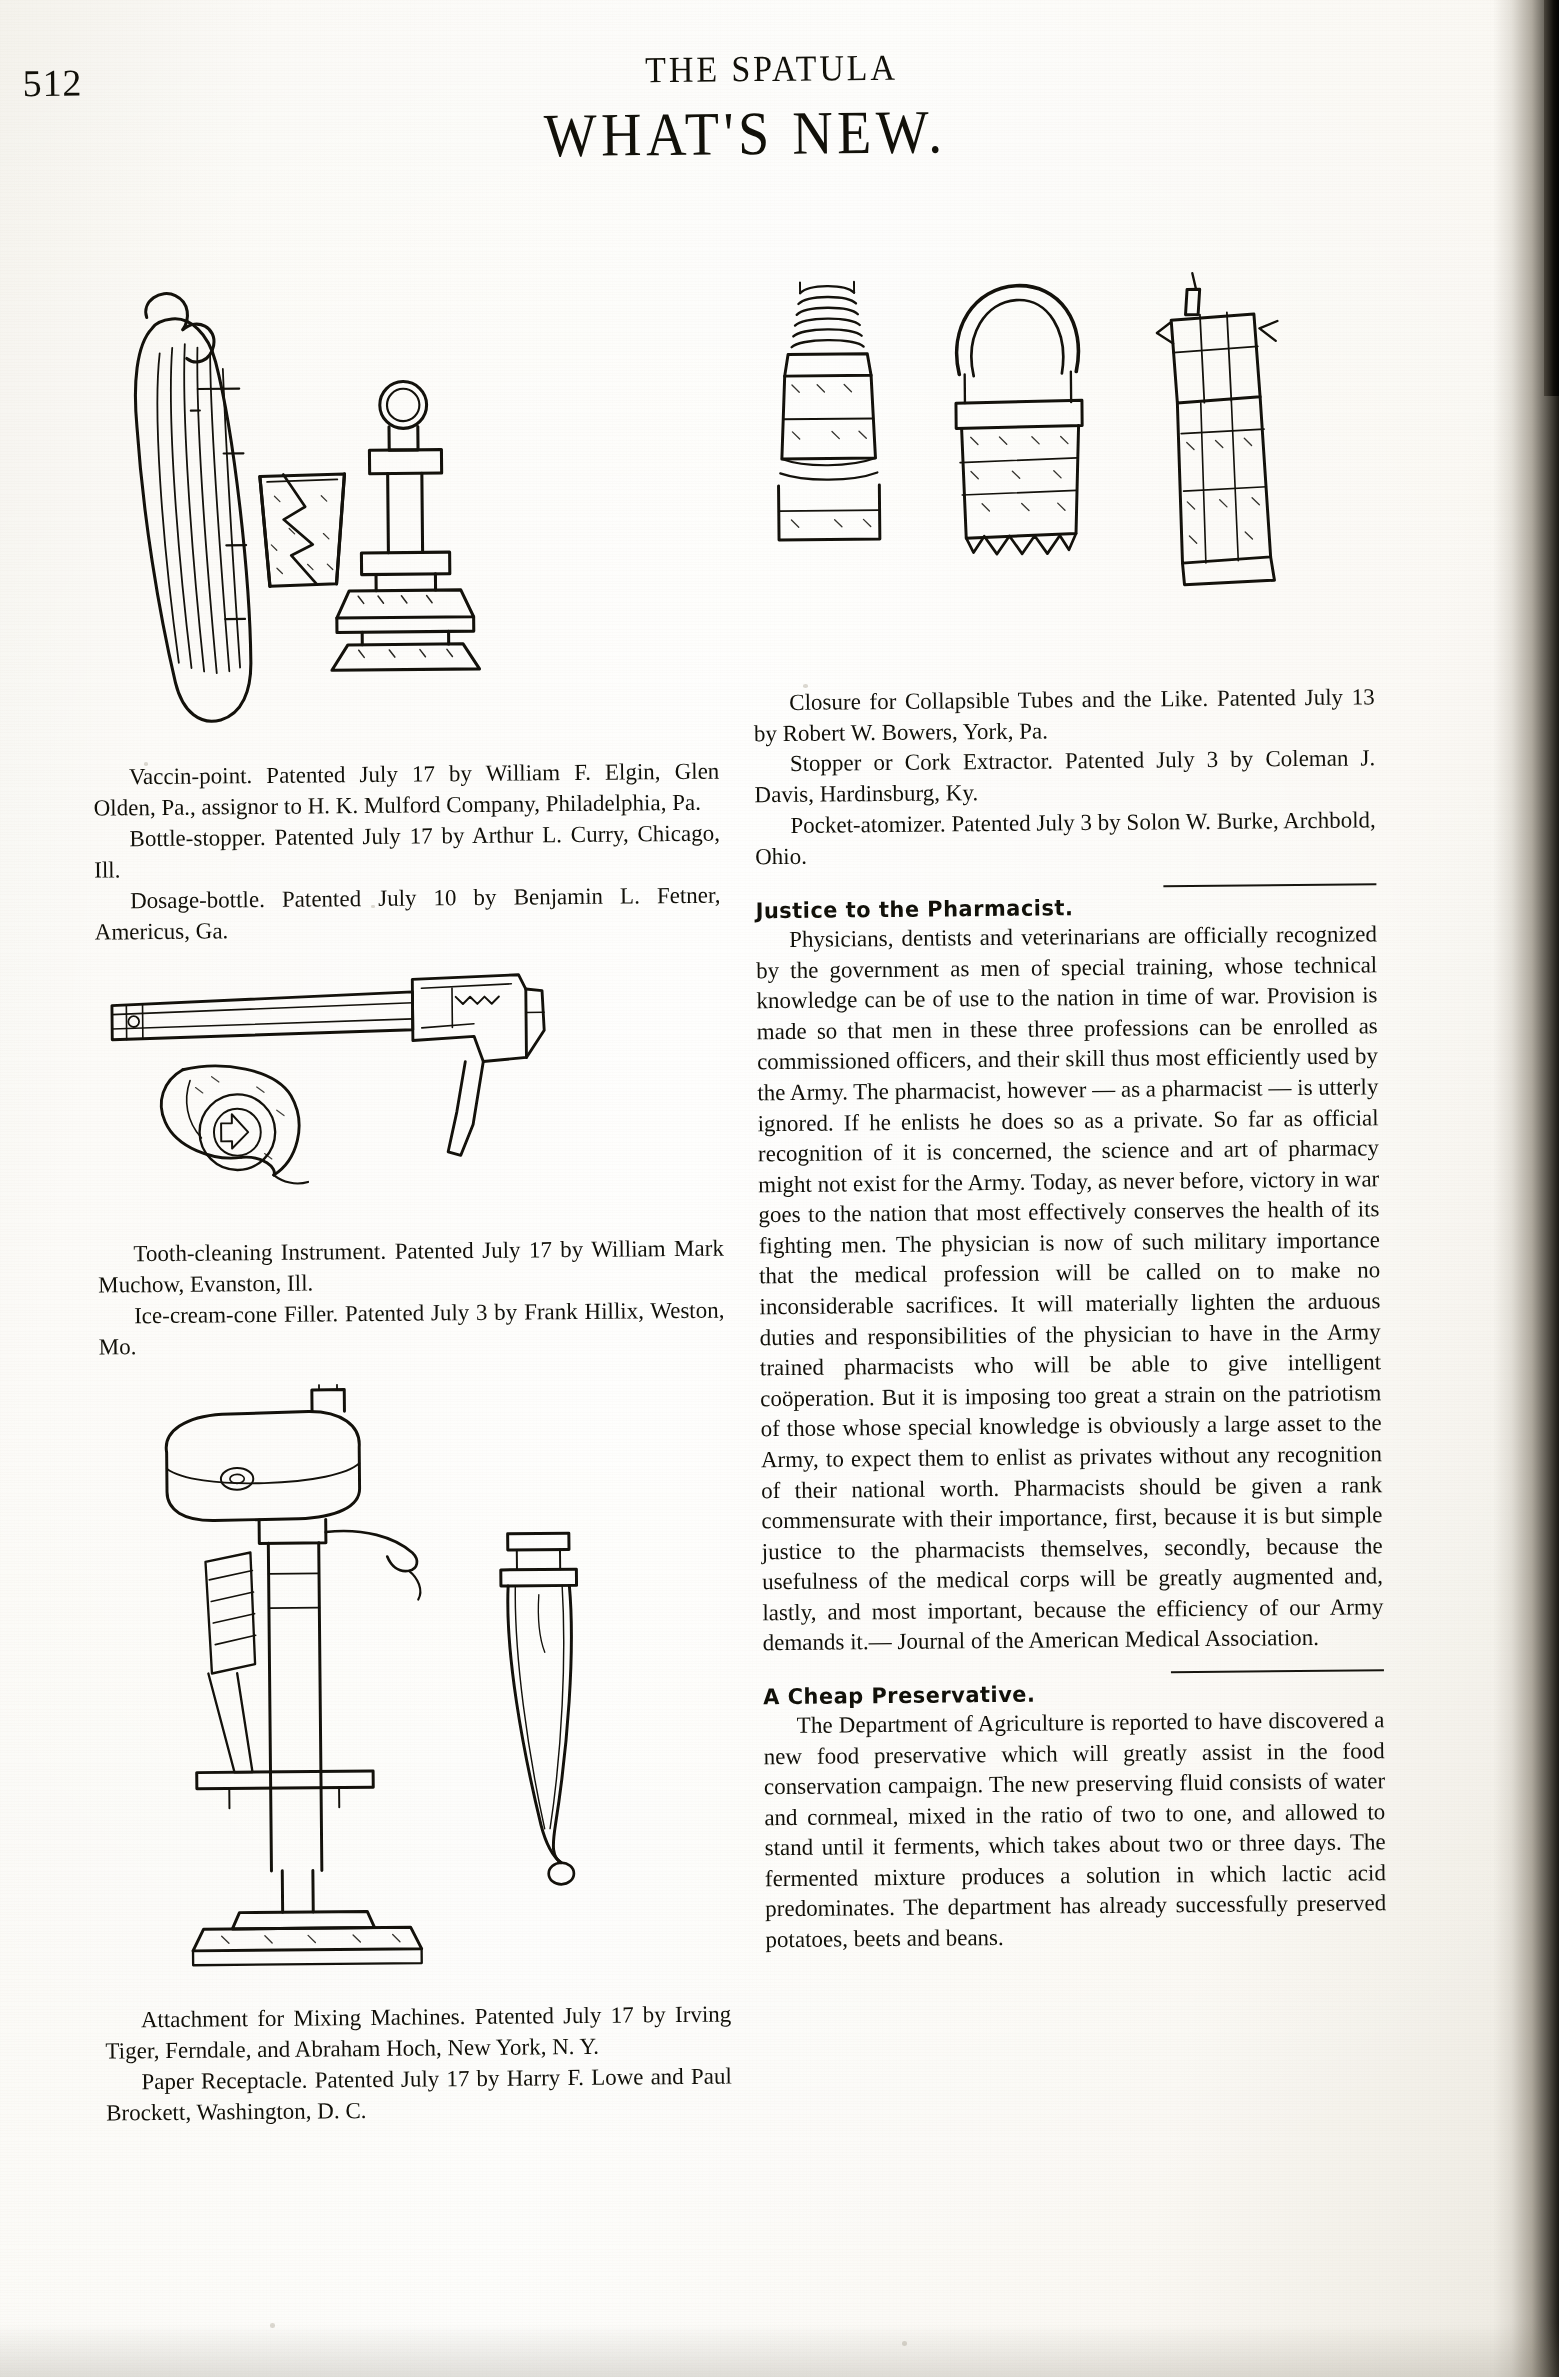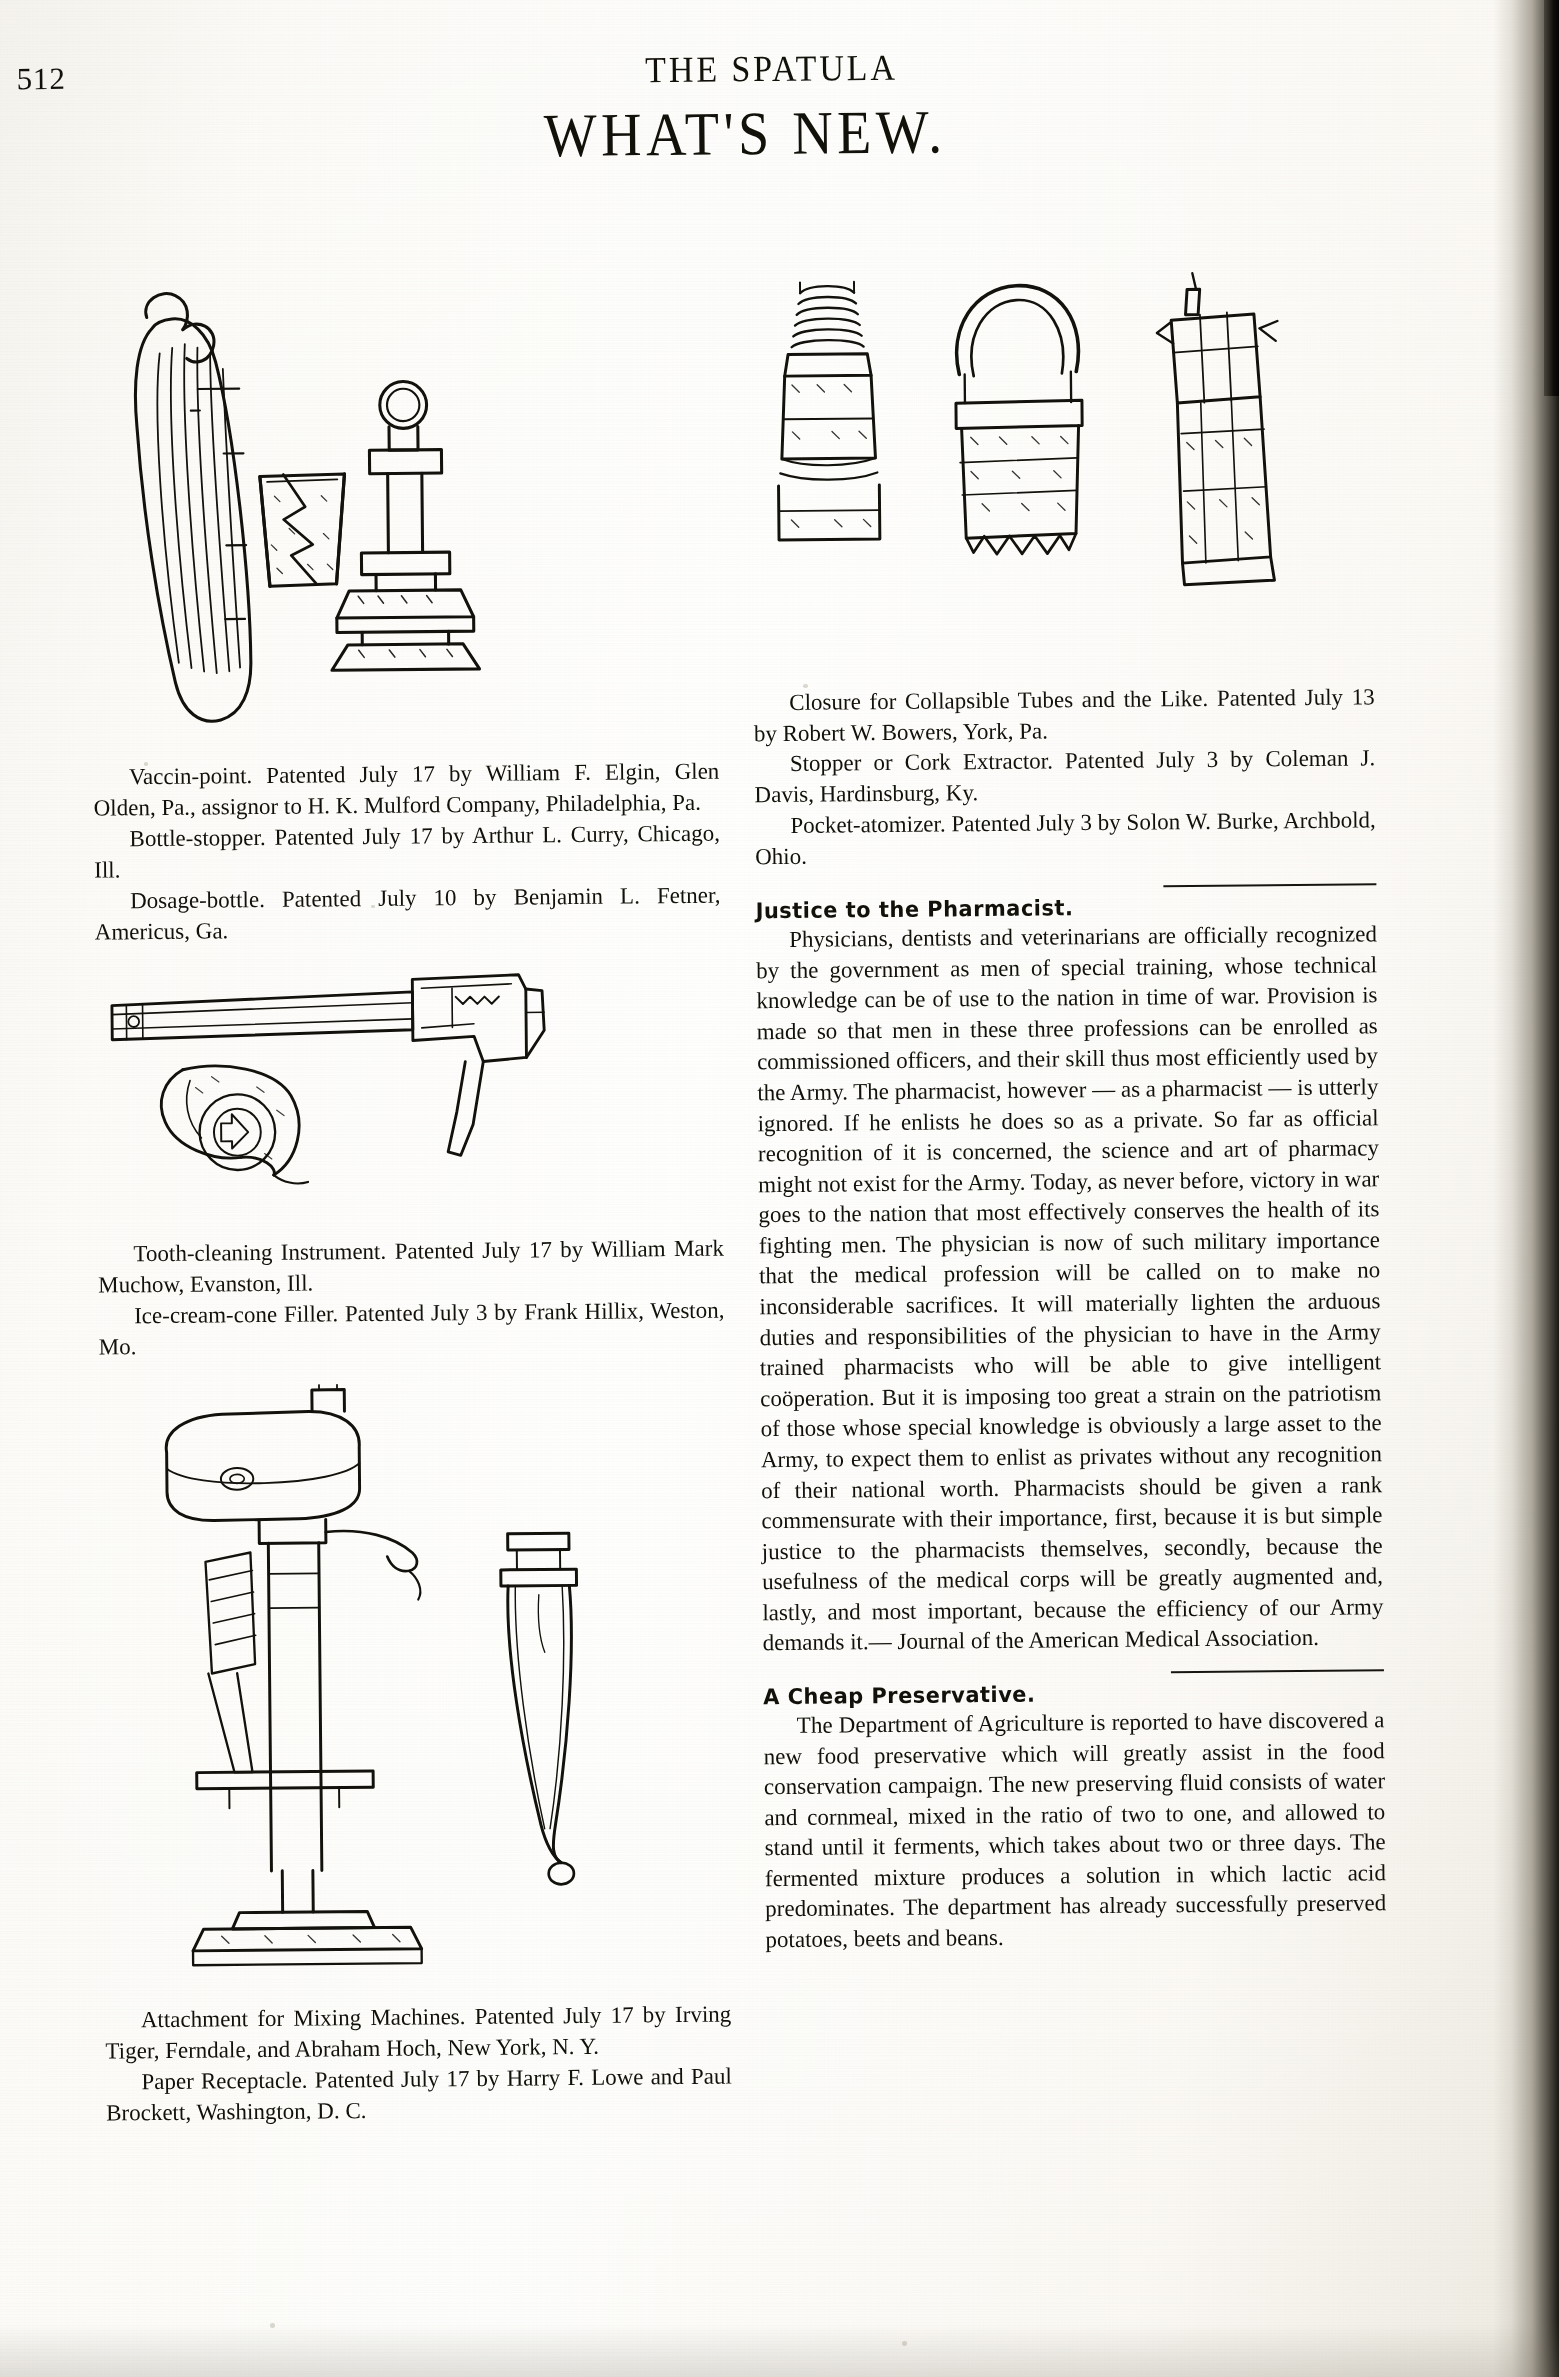--- a/index.html
+++ b/index.html
@@ -47,22 +47,22 @@
   #sheet{
     position:absolute;inset:0;
     transform:rotate(-0.55deg);
     transform-origin:50% 40%;
   }
 
   .ink{color:#111009;}
 
   
   #folio{
-    position:absolute;left:25px;top:54px;
-    font-size:31px;letter-spacing:0.9px;
+    position:absolute;left:31px;top:54px;
+    font-size:38px;letter-spacing:0.9px;
     font-family:"Liberation Serif",serif;
     font-variant-numeric:oldstyle-nums;
   }
   #running-head{
     position:absolute;left:0;right:0;top:50px;
     text-align:center;
     font-size:34px;letter-spacing:2.9px;
     font-family:"Liberation Serif",serif;
     font-weight:400;
     transform:scaleY(1.08);

